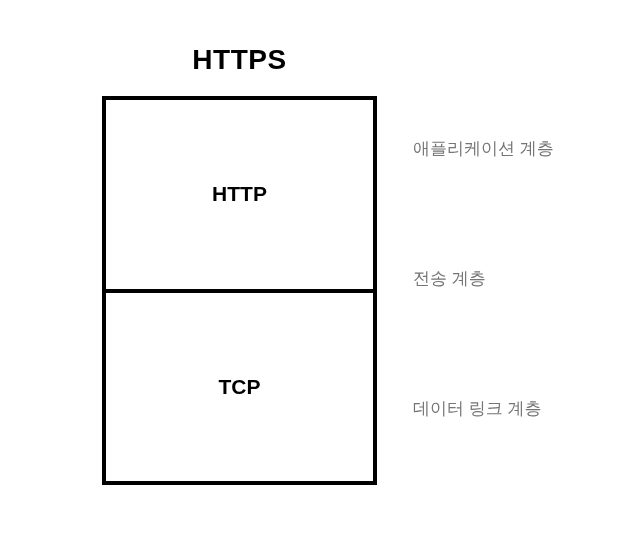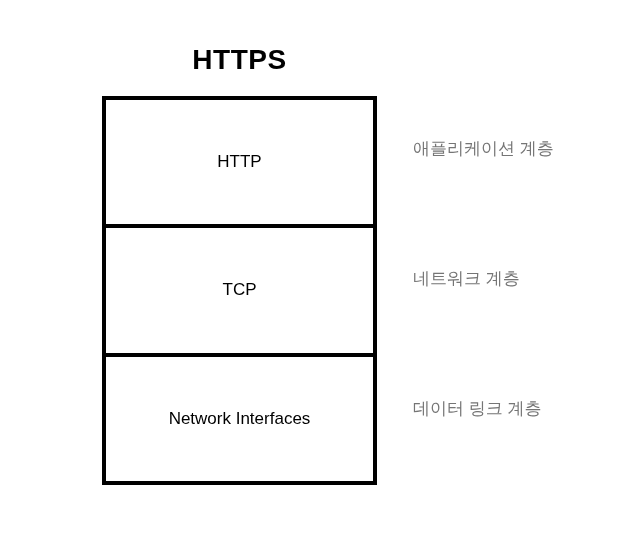--- a/index.html
+++ b/index.html
@@ -43,22 +43,22 @@
     display: flex;
     align-items: center;
     justify-content: center;
     border-bottom: 4px solid #000000;
     background: #ffffff;
   }
   .stack-row:last-child {
     border-bottom: none;
   }
   .stack-row-label {
-    font-size: 17px;
-    font-weight: normal;
+    font-size: 21px;
+    font-weight: bold;
     color: #000000;
     white-space: nowrap;
   }
   .side-labels {
     position: absolute;
     left: 413px;
     top: 84px;
     width: 210px;
     height: 389px;
     display: flex;
@@ -83,30 +83,27 @@
 
   <div class="diagram-title">HTTPS</div>
 
   <div class="stack-box">
     <div class="stack-row">
       <span class="stack-row-label">HTTP</span>
     </div>
     <div class="stack-row">
       <span class="stack-row-label">TCP</span>
     </div>
-    <div class="stack-row">
-      <span class="stack-row-label">Network Interfaces</span>
-    </div>
   </div>
 
   <div class="side-labels">
     <div class="side-label-cell">
       <span class="side-label-text">애플리케이션 계층</span>
     </div>
     <div class="side-label-cell">
-      <span class="side-label-text">네트워크 계층</span>
+      <span class="side-label-text">전송 계층</span>
     </div>
     <div class="side-label-cell">
       <span class="side-label-text">데이터 링크 계층</span>
     </div>
   </div>
 
 </div>
 
 </body></html>

